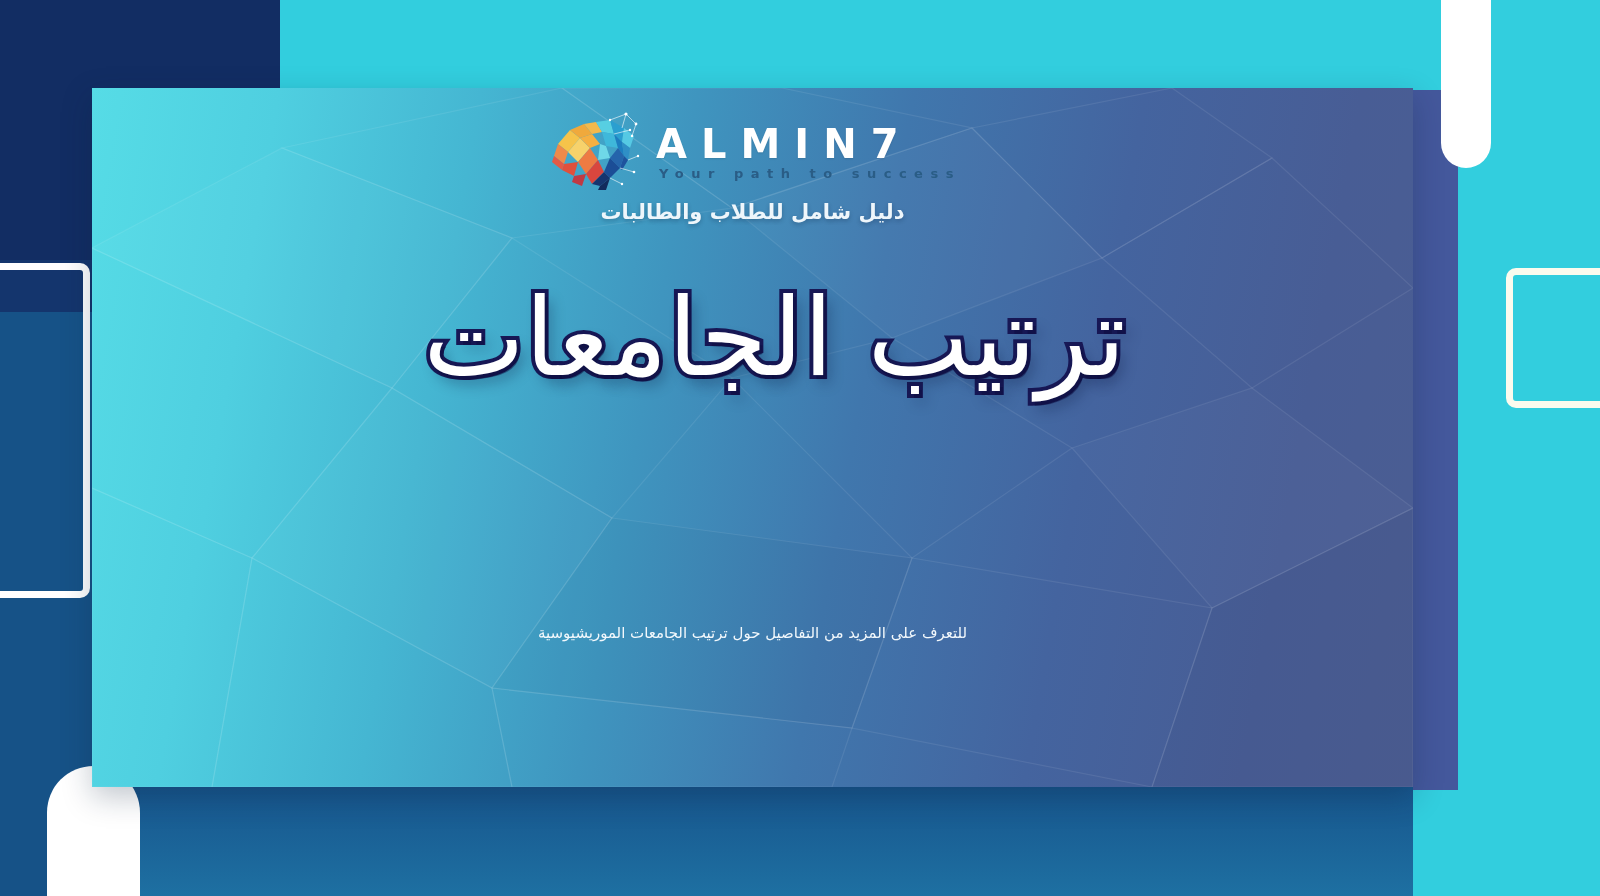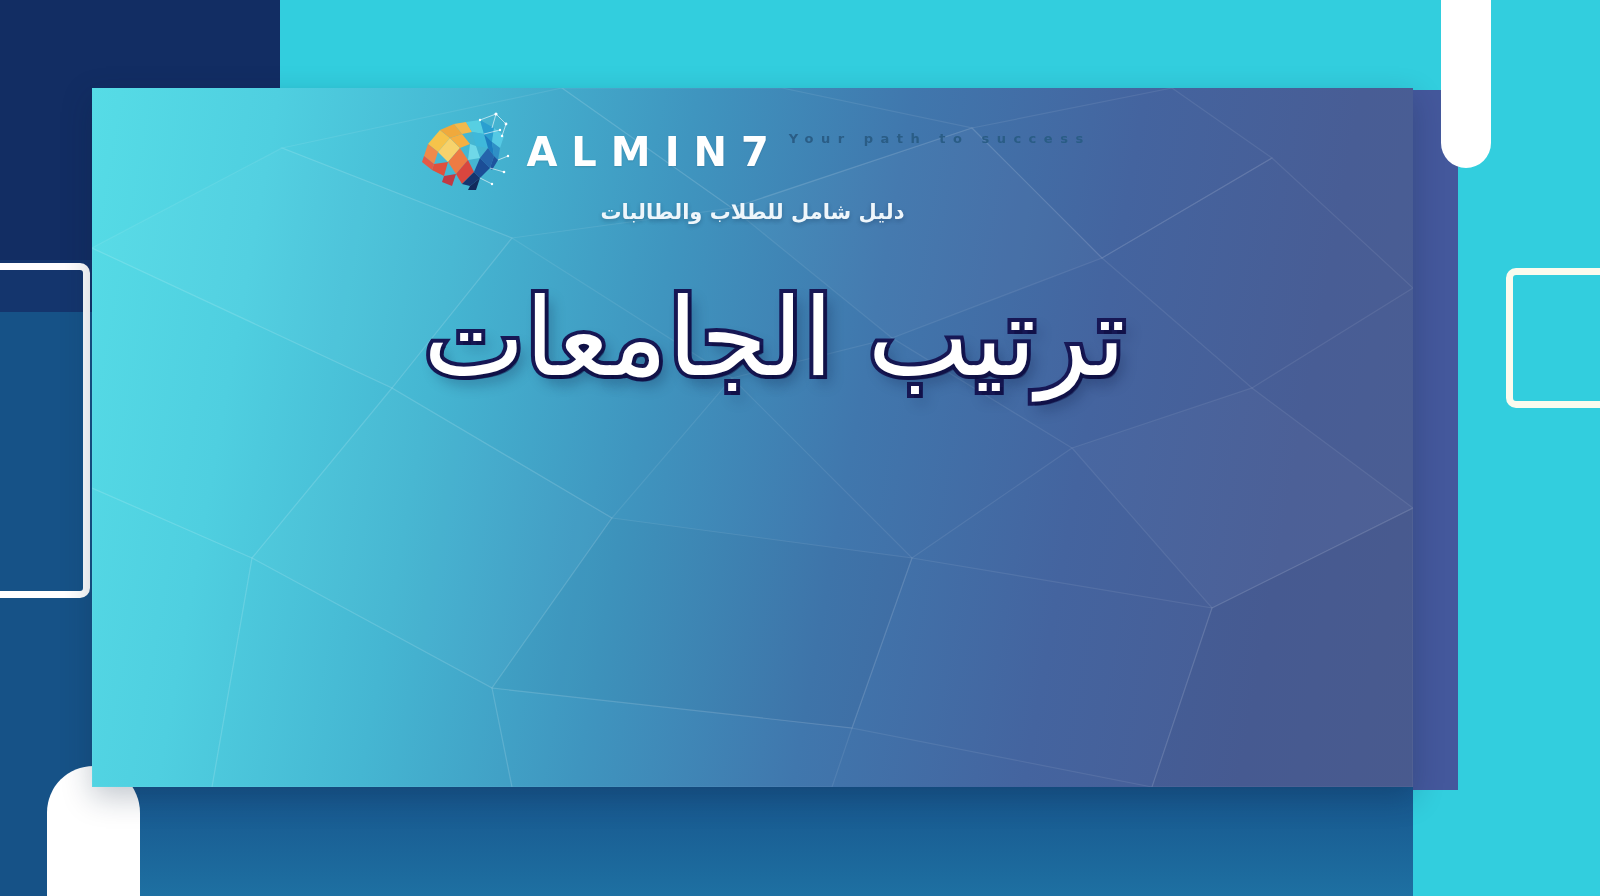--- a/index.html
+++ b/index.html
@@ -135,21 +135,21 @@
     align-items: center;
     justify-content: center;
     gap: 16px;
   }
   .logo-mark {
     width: 96px; height: 86px;
     flex: none;
   }
   .logo-text-block {
     display: flex;
-    flex-direction: row;
+    flex-direction: column;
     align-items: flex-start;
     gap: 3px;
     padding-top: 6px;
   }
   .brand-name {
     color: #ffffff;
     font-size: 40px;
     font-weight: 700;
     letter-spacing: 14px;
     line-height: 1;
@@ -340,18 +340,19 @@
         <div class="brand-tag">Your path to success</div>
       </div>
     </div>
 
     <div class="subtitle">دليل شامل للطلاب والطالبات</div>
 
     <div class="title-block">
       <div class="title-line">ترتيب الجامعات</div>
     </div>
 
+    <div class="description">للتعرف على المزيد من التفاصيل حول  ترتيب الجامعات الموريشيوسية</div>
 
 
   </div>
   <div class="card-shadow"></div>
 
 </div>
 
 </body></html>

